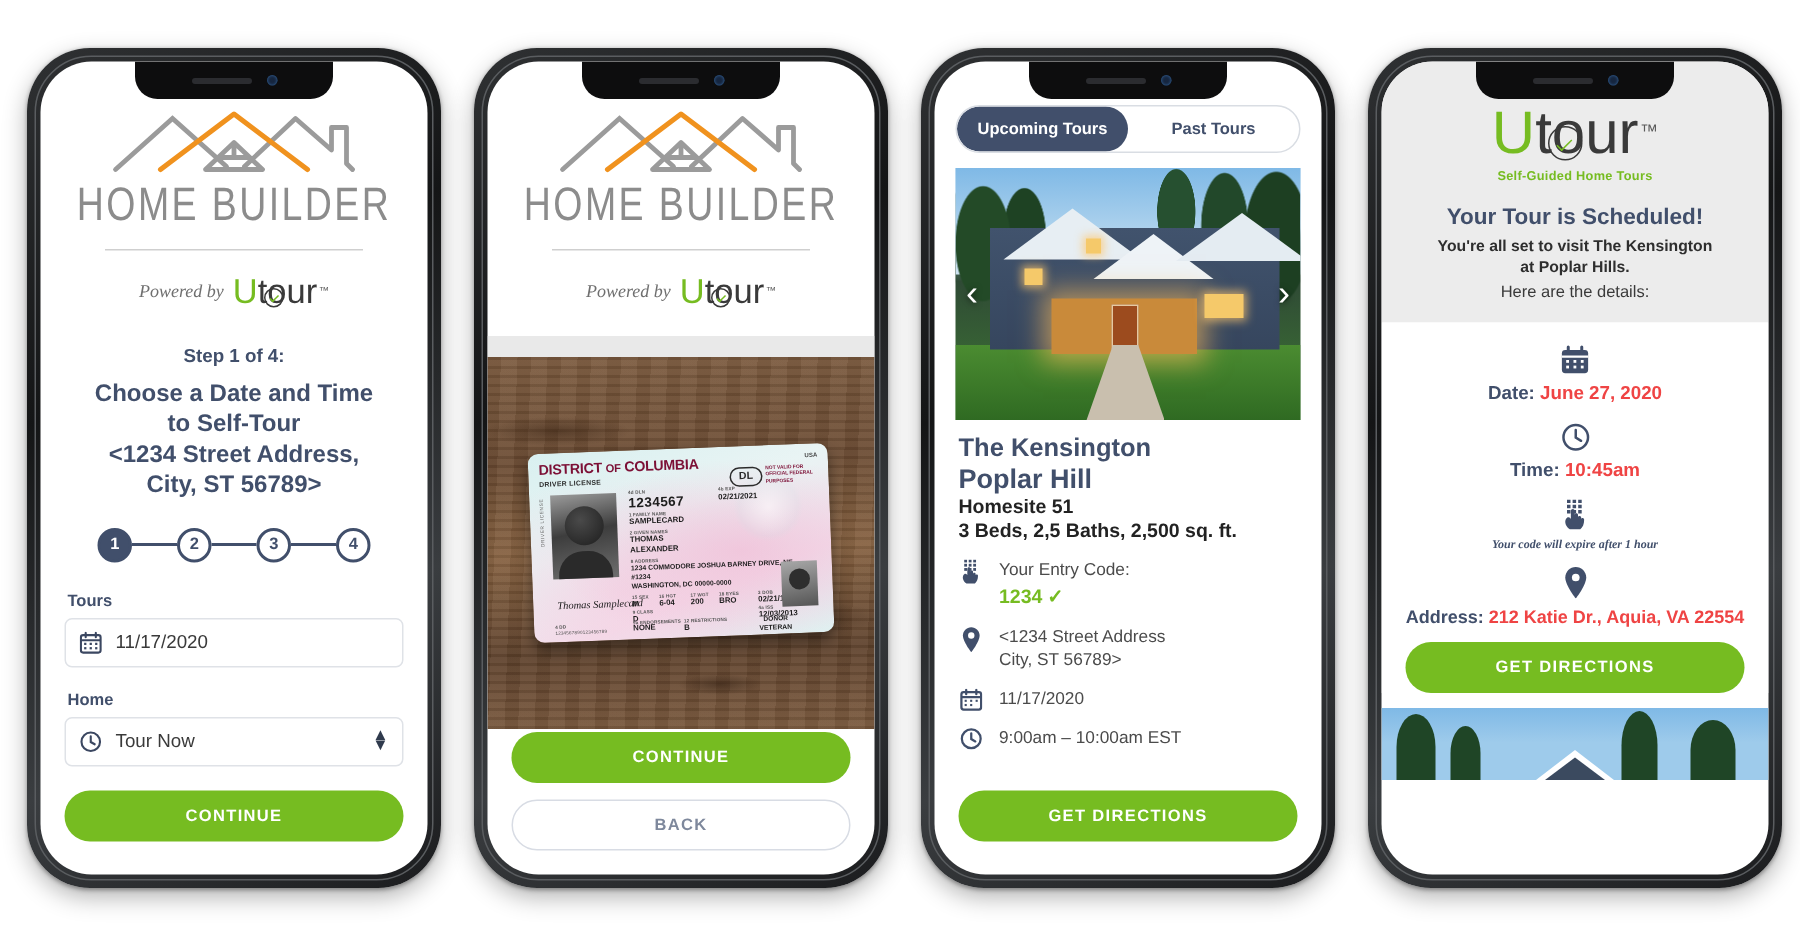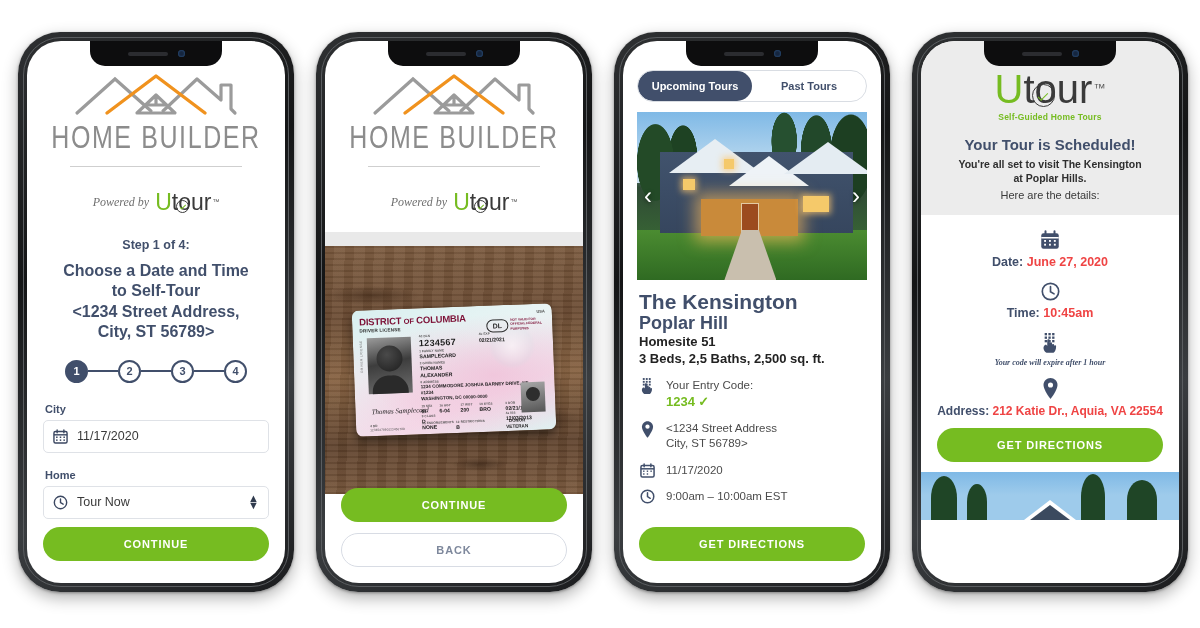--- a/index.html
+++ b/index.html
@@ -64,21 +64,21 @@
   .hb-head { padding-top: 30px; text-align: center; }
   .hb-roof { display:block; margin: 0 auto; }
   .hb-title {
     font-family: "Liberation Sans", sans-serif;
     font-size: 25px; letter-spacing: 1.6px; color: #8c8c8c;
     font-weight: 400; margin-top: 2px;
     transform: scaleY(1.25); transform-origin: center top;
   }
   .hb-rule { width: 172px; height: 1px; background: #cfcfcf; margin: 18px auto 0; }
   .hb-powered {
-    margin-top: 24px; display:flex; align-items:center; justify-content:center; gap:6px;
+    margin-top: 16px; display:flex; align-items:center; justify-content:center; gap:6px;
   }
   .hb-powered .pw {
     font-family: "Liberation Serif", serif;
     font-style: italic; font-size: 12px; color: #6f6f6f;
   }
 
   
   .utour { display:inline-flex; align-items:baseline; position:relative; line-height:1; }
   .utour .u { color:#76bc21; font-weight: 400; font-family:"Liberation Sans",sans-serif; }
   .utour .tour { color:#3a3a3a; font-weight: 400; font-family:Liberation Sans, sans-serif; }
@@ -215,21 +215,21 @@
   .hero .lawn  { position:absolute; left:0; right:0; bottom:0; height:30%; background:linear-gradient(180deg,#4b8c31,#2f6a22); }
   .hero .path  { position:absolute; left:38%; bottom:0; width:52px; height:30%; background:#c9bfae;
                  clip-path: polygon(34% 0,66% 0,100% 100%,0 100%); }
   .arrow {
     position:absolute; top:50%; transform:translateY(-50%);
     color:#fff; font-size:24px; line-height:1; font-weight:300;
     text-shadow:0 1px 4px rgba(0,0,0,.6);
   }
   .arrow.l { left:7px; } .arrow.r { right:7px; }
 
-  .p3-name { font-size:21px; font-weight:700; color:#414f6b; line-height:1.1; }
+  .p3-name { font-size:17px; font-weight:700; color:#414f6b; line-height:1.1; }
   .p3-sub  { font-size:18px; font-weight:700; color:#414f6b; line-height:1.18; }
   .p3-bold { font-size:13px; font-weight:700; color:#222; line-height:1.25; }
   .p3-row  { display:flex; gap:10px; align-items:flex-start; margin-top:11px; }
   .p3-row .ic { width:17px; flex:0 0 17px; display:flex; justify-content:center; color:#414f6b; }
   .p3-row .tx { font-size:11.5px; color:#4b4b4b; line-height:1.32; }
 
   
   .p4-top { background:#ececec; padding:16px 14px 14px; text-align:center; }
   .p4-tag { font-size:8.5px; font-weight:700; color:#76bc21; letter-spacing:.2px; margin-top:3px;}
   .p4-h1  { font-size:15px; font-weight:700; color:#414f6b; margin-top:14px; }
@@ -296,21 +296,21 @@
         <div class="step-c on">1</div>
         <div class="step-l"></div>
         <div class="step-c">2</div>
         <div class="step-l"></div>
         <div class="step-c">3</div>
         <div class="step-l"></div>
         <div class="step-c">4</div>
       </div>
 
       <div style="padding:0 16px; margin-top:20px;">
-        <div class="fld-label">City</div>
+        <div class="fld-label">Tours</div>
         <div class="fld">
           <svg width="15" height="15" viewBox="0 0 16 16">
             <rect x="1" y="2.6" width="14" height="12.4" rx="1.6" fill="none" stroke="#3b4761" stroke-width="1.5"></rect>
             <path d="M1 6.2 H15" stroke="#3b4761" stroke-width="1.5"></path>
             <path d="M4.4 1 V4 M11.6 1 V4" stroke="#3b4761" stroke-width="1.5" stroke-linecap="round"></path>
             <g fill="#3b4761">
                 <rect x="3.3" y="8" width="1.6" height="1.6"></rect>
                 <rect x="7.2" y="8" width="1.6" height="1.6"></rect>
                 <rect x="11.1" y="8" width="1.6" height="1.6"></rect>
                 <rect x="3.3" y="11.1" width="1.6" height="1.6"></rect>

